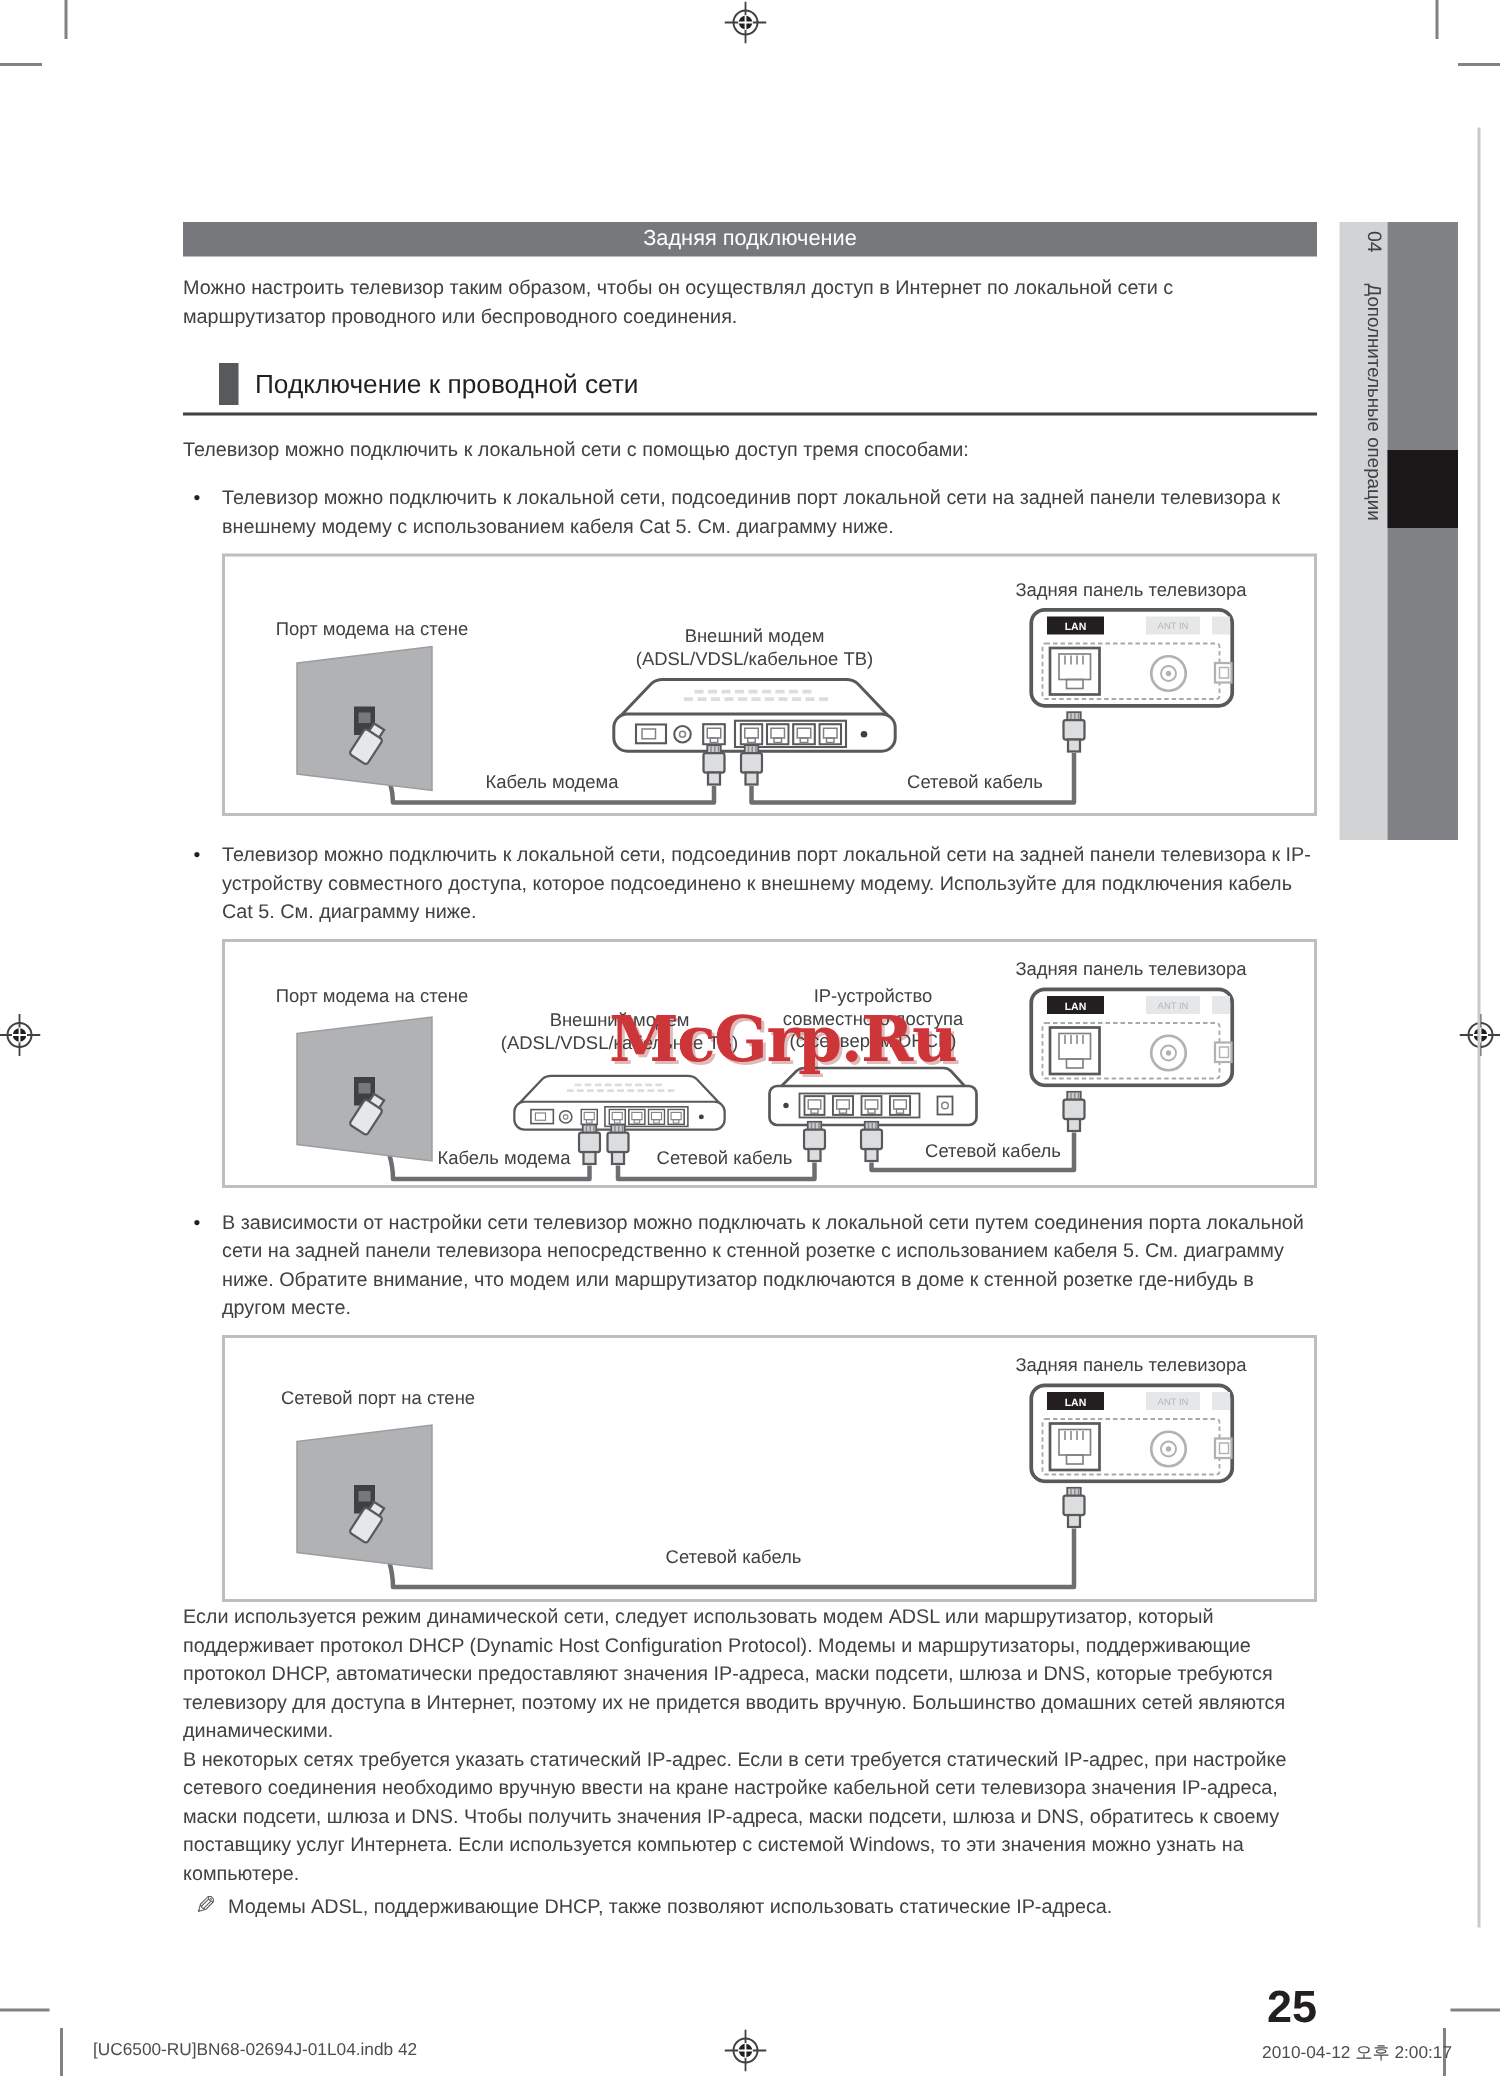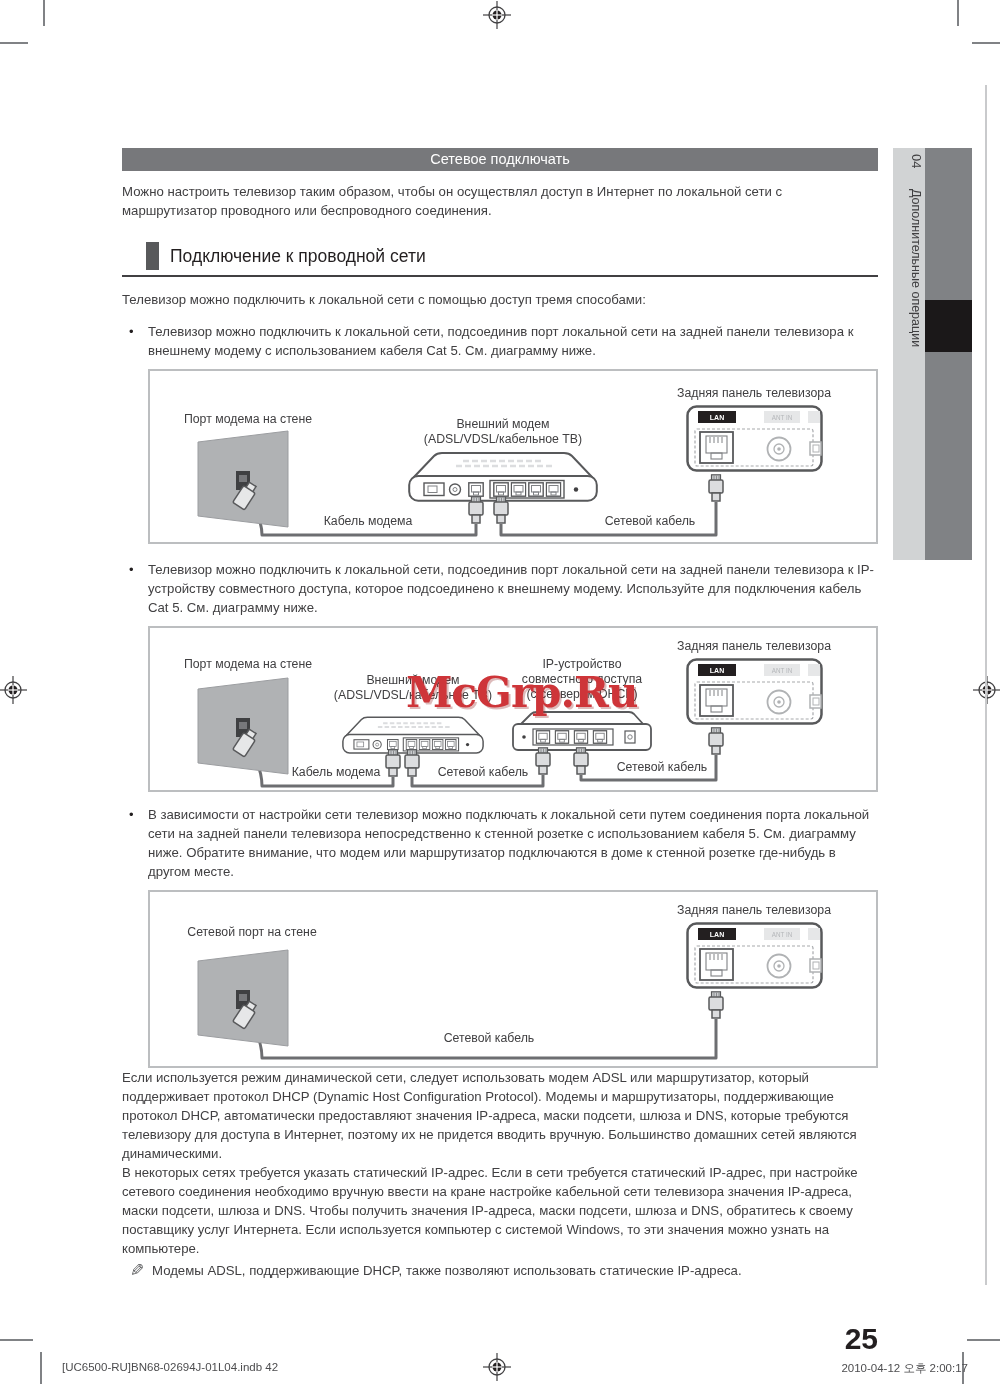--- a/index.html
+++ b/index.html
@@ -167,21 +167,21 @@
   <span class="tnum">04</span>
   <span class="tlabel">Дополнительные операции</span>
 </div>
 <div class="sidetab-dark"></div>
 <div class="sidetab-black"></div>
 
 <div class="watermark">McGrp.Ru</div>
 
 <div class="content">
 
-  <div class="hbar">Сетевое подключать</div>
+  <div class="hbar">Задняя подключение</div>
 
   <div class="para intro">Можно настроить телевизор таким образом, чтобы он осуществлял доступ в Интернет по локальной сети с маршрутизатор проводного или беспроводного соединения.</div>
 
   <div class="section">
     <div class="bar"></div>
     <div class="stitle">Подключение к проводной сети</div>
   </div>
 
   <div class="para lead">Телевизор можно подключить к локальной сети с помощью доступ тремя способами:</div>
 

